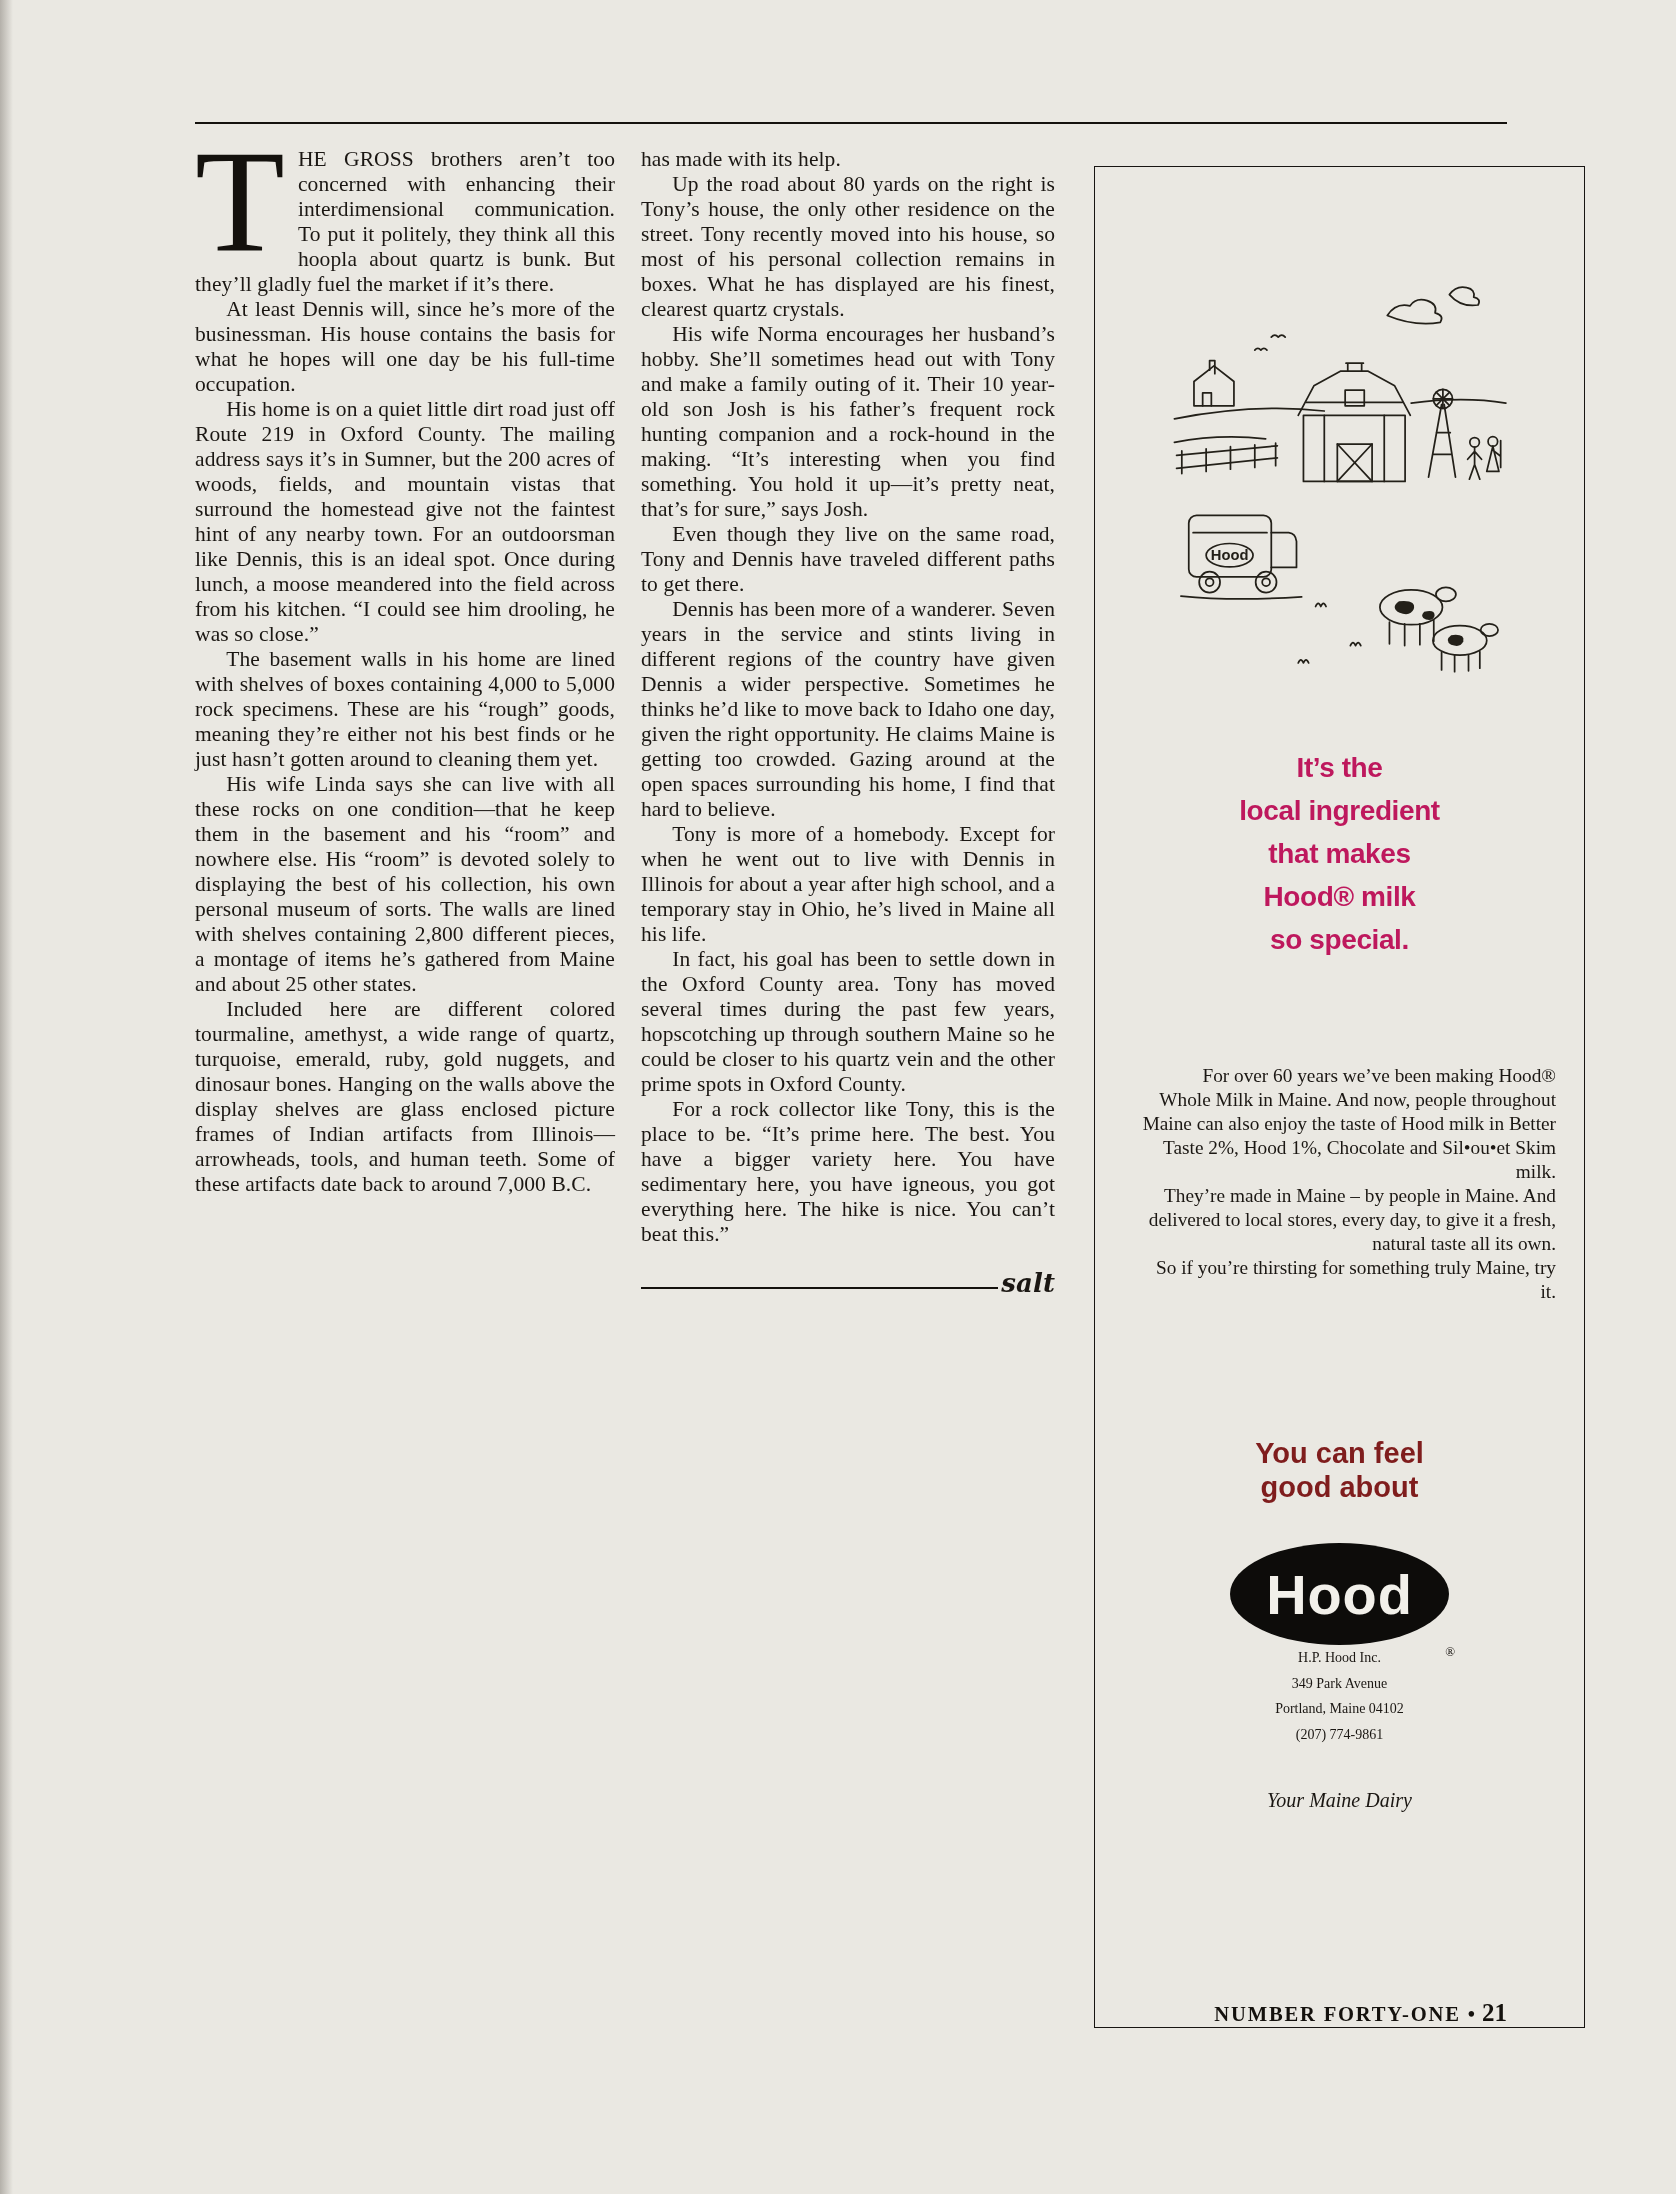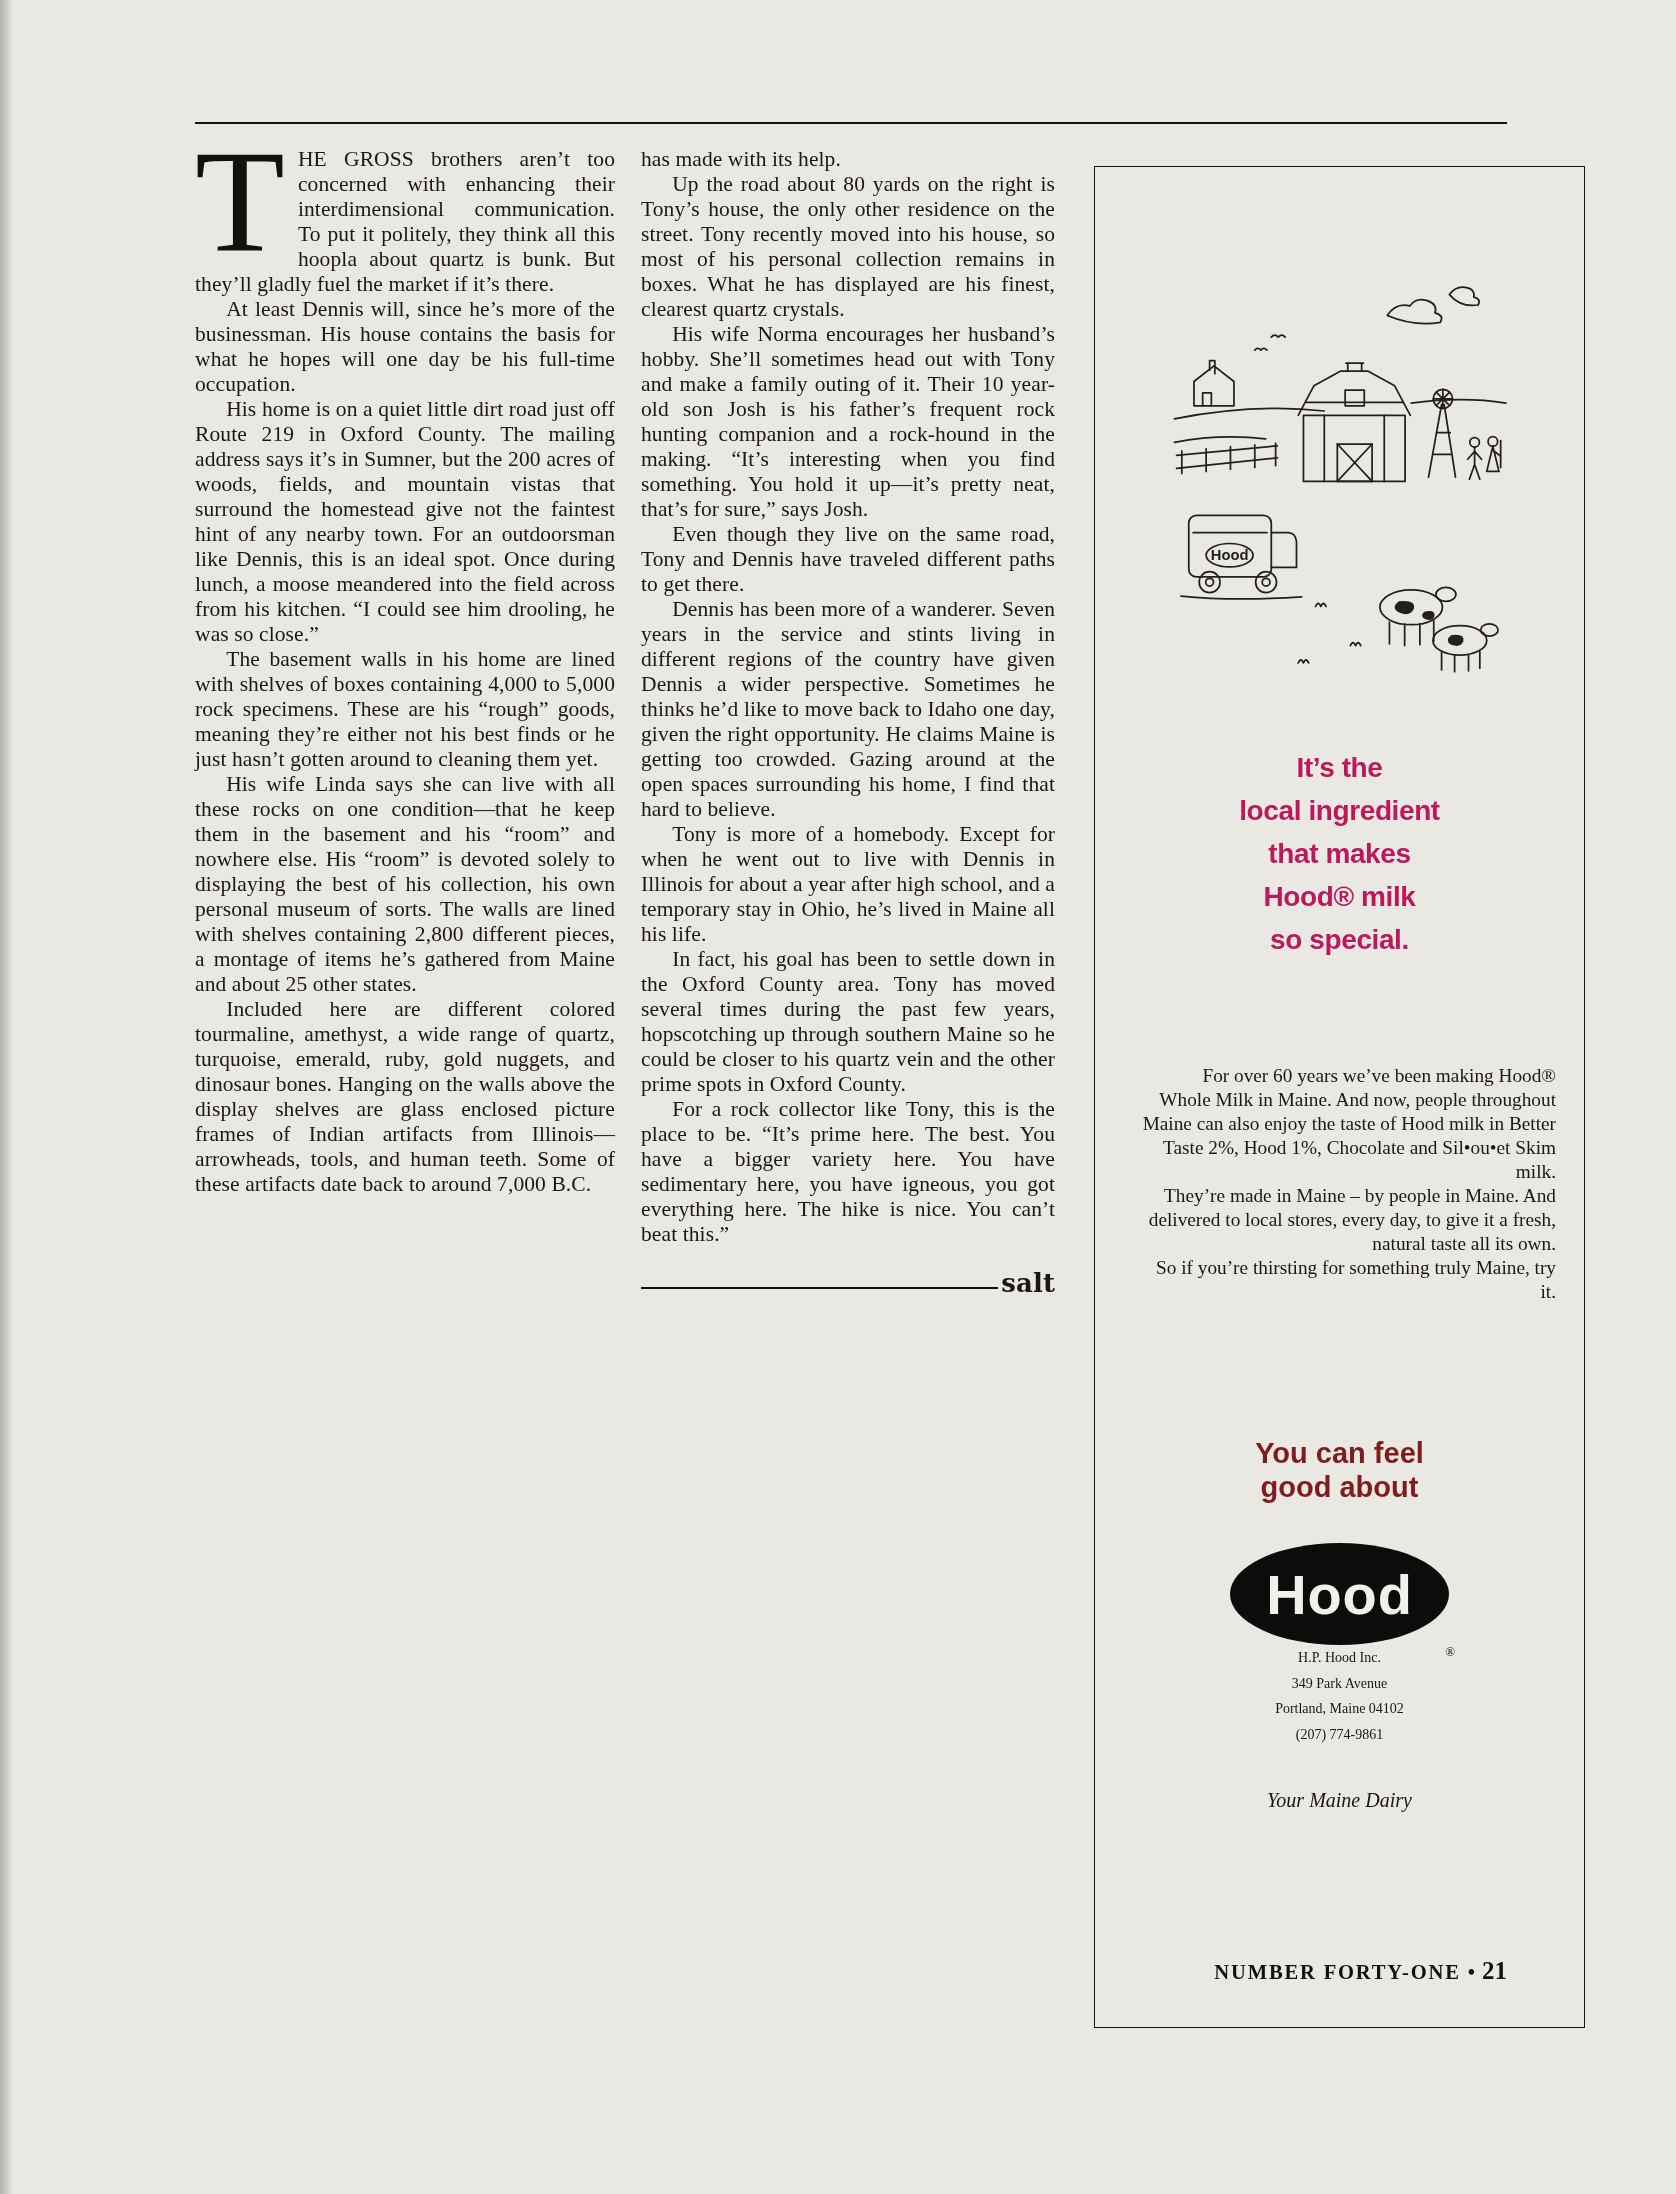--- a/index.html
+++ b/index.html
@@ -17,21 +17,21 @@
   .col2{left:641px;width:414px;}
   .col p{margin:0;}
   .paras p{text-indent:1.45em;}
   .col2 .paras p:first-child{text-indent:0;}
   .lead{margin:0;}
   .dropcap{float:left;font-size:147px;line-height:101px;margin:3.5px 13px 0 0;
            font-family:"Liberation Serif",serif;color:#14110d;}
 
   .sig-row{display:flex;align-items:flex-end;margin-top:23px;}
   .sig-line{flex:1;border-bottom:2.2px solid #14110d;margin-bottom:7px;}
-  .sig{font-family:"DejaVu Serif",serif;font-weight:bold;
+  .sig{font-family:"DejaVu Serif",serif;font-style:italic;font-weight:bold;
        font-size:26px;line-height:26px;margin-left:3px;}
 
   
   .ad{position:absolute;left:1094px;top:166px;width:491px;height:1862px;
       border:1.8px solid #181512;box-sizing:border-box;padding:0 28px;text-align:center;}
   .farm{display:block;width:100%;height:404px;margin-top:105px;}
   .ad-headline{margin-top:70px;font-family:Liberation Sans, sans-serif;font-weight:700;
       font-size:28px;line-height:43px;letter-spacing:-0.4px;color:#be185d;}
   .ad-body{margin-top:103px;text-align:right;font-size:19.3px;line-height:24px;}
   .ad-body p{margin:0;text-indent:1.3em;}
@@ -41,21 +41,21 @@
   .hood-logo{width:219px;height:102px;background:#0d0c0a;border-radius:50%;
       display:flex;align-items:center;justify-content:center;}
   .hood-logo span{color:#f2f0ea;font-family:"Liberation Sans",sans-serif;font-weight:700;
       font-size:56px;letter-spacing:0.9px;}
   .logo-reg{position:absolute;right:-6.1px;bottom:-15px;font-size:13px;}
   .ad-address{font-size:14px;line-height:25.5px;}
   .ad-address div{margin:0;}
   .ad-slogan{margin-top:42px;font-style:italic;font-size:20px;font-family:"Liberation Serif",serif;}
 
   
-  .footer{position:absolute;left:195px;top:1957px;width:1312px;text-align:right;
+  .footer{position:absolute;left:195px;top:1999px;width:1312px;text-align:right;
       font-weight:700;color:#14110d;}
   .footer-label{font-size:20.6px;letter-spacing:1.8px;}
   .footer-bullet{font-size:20.6px;margin:0 7px;}
   .footer-page{font-size:25px;}
 
   svg .ink{stroke:#232019;fill:none;stroke-width:4;stroke-linecap:round;stroke-linejoin:round;}
   svg .fill{fill:#232019;stroke:none;}
   svg text{font-family:"Liberation Sans",sans-serif;font-weight:700;}
 </style>
 </head>

